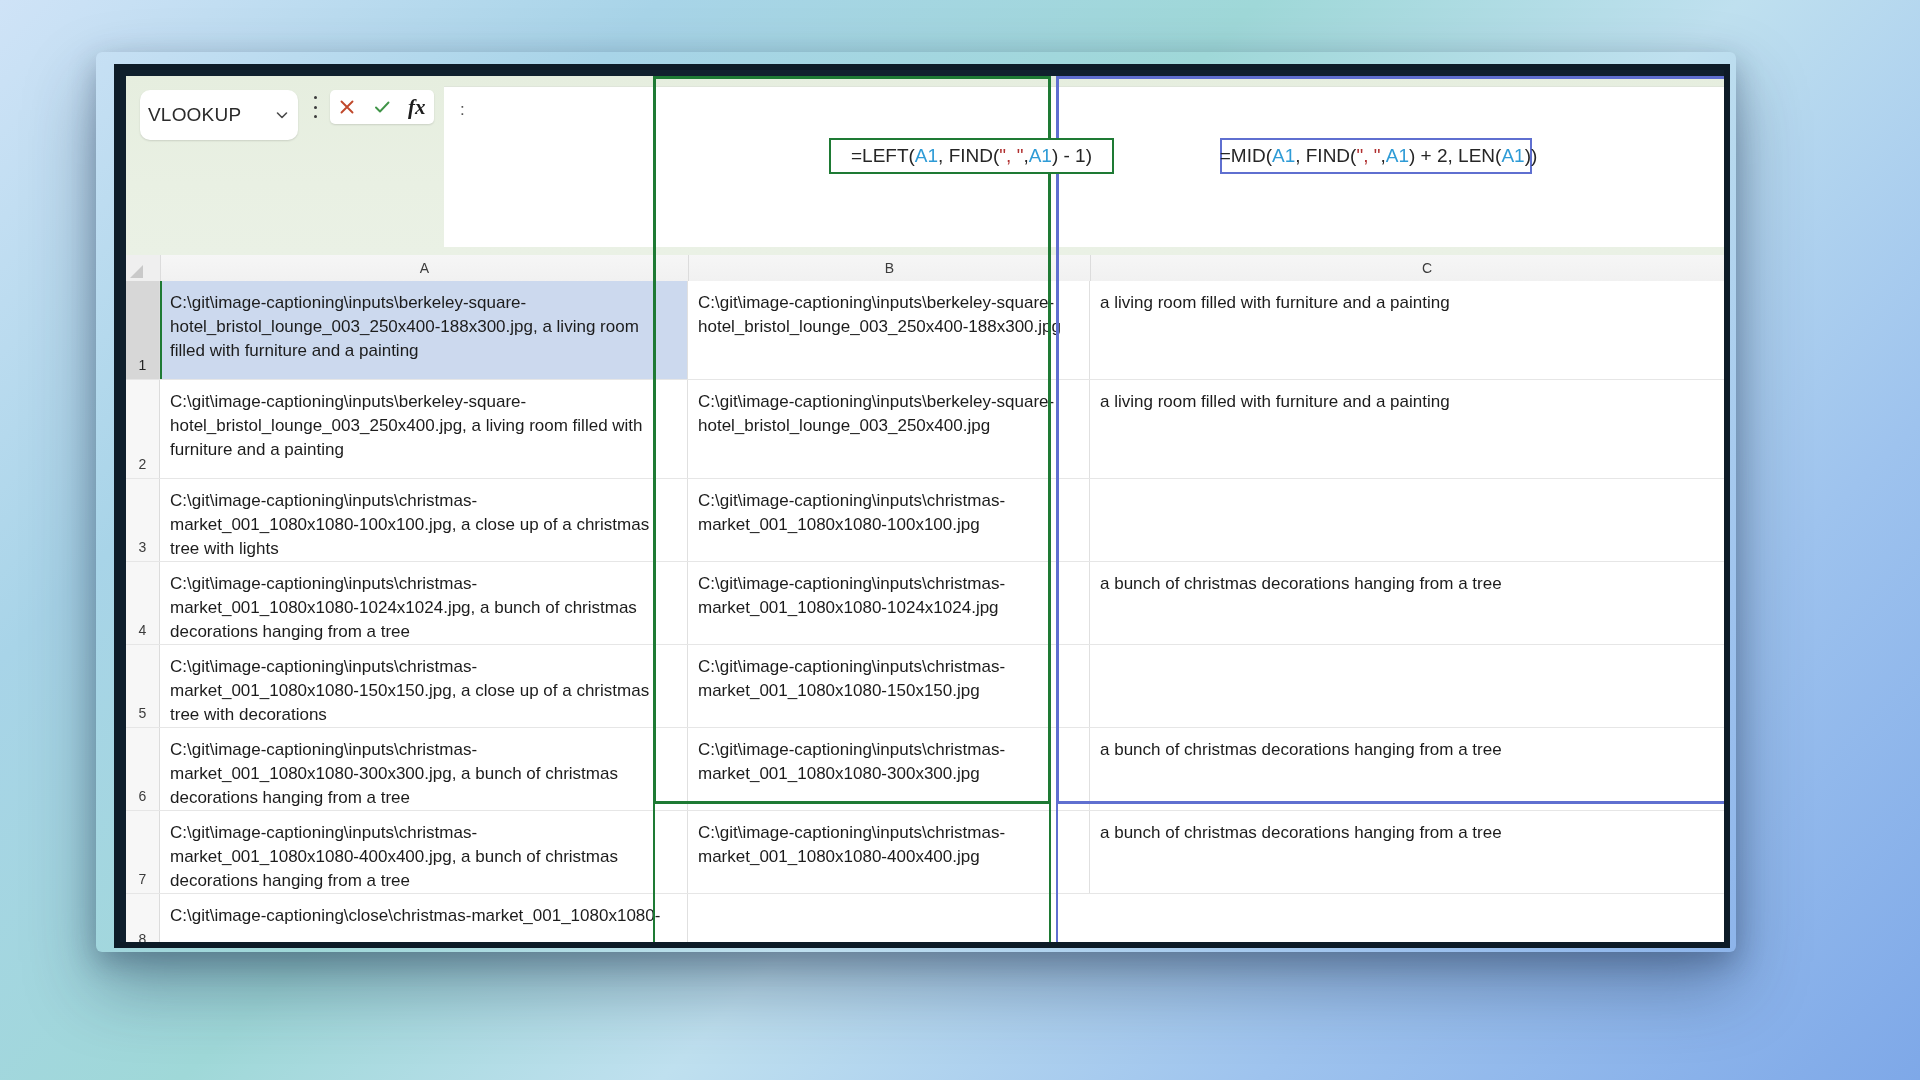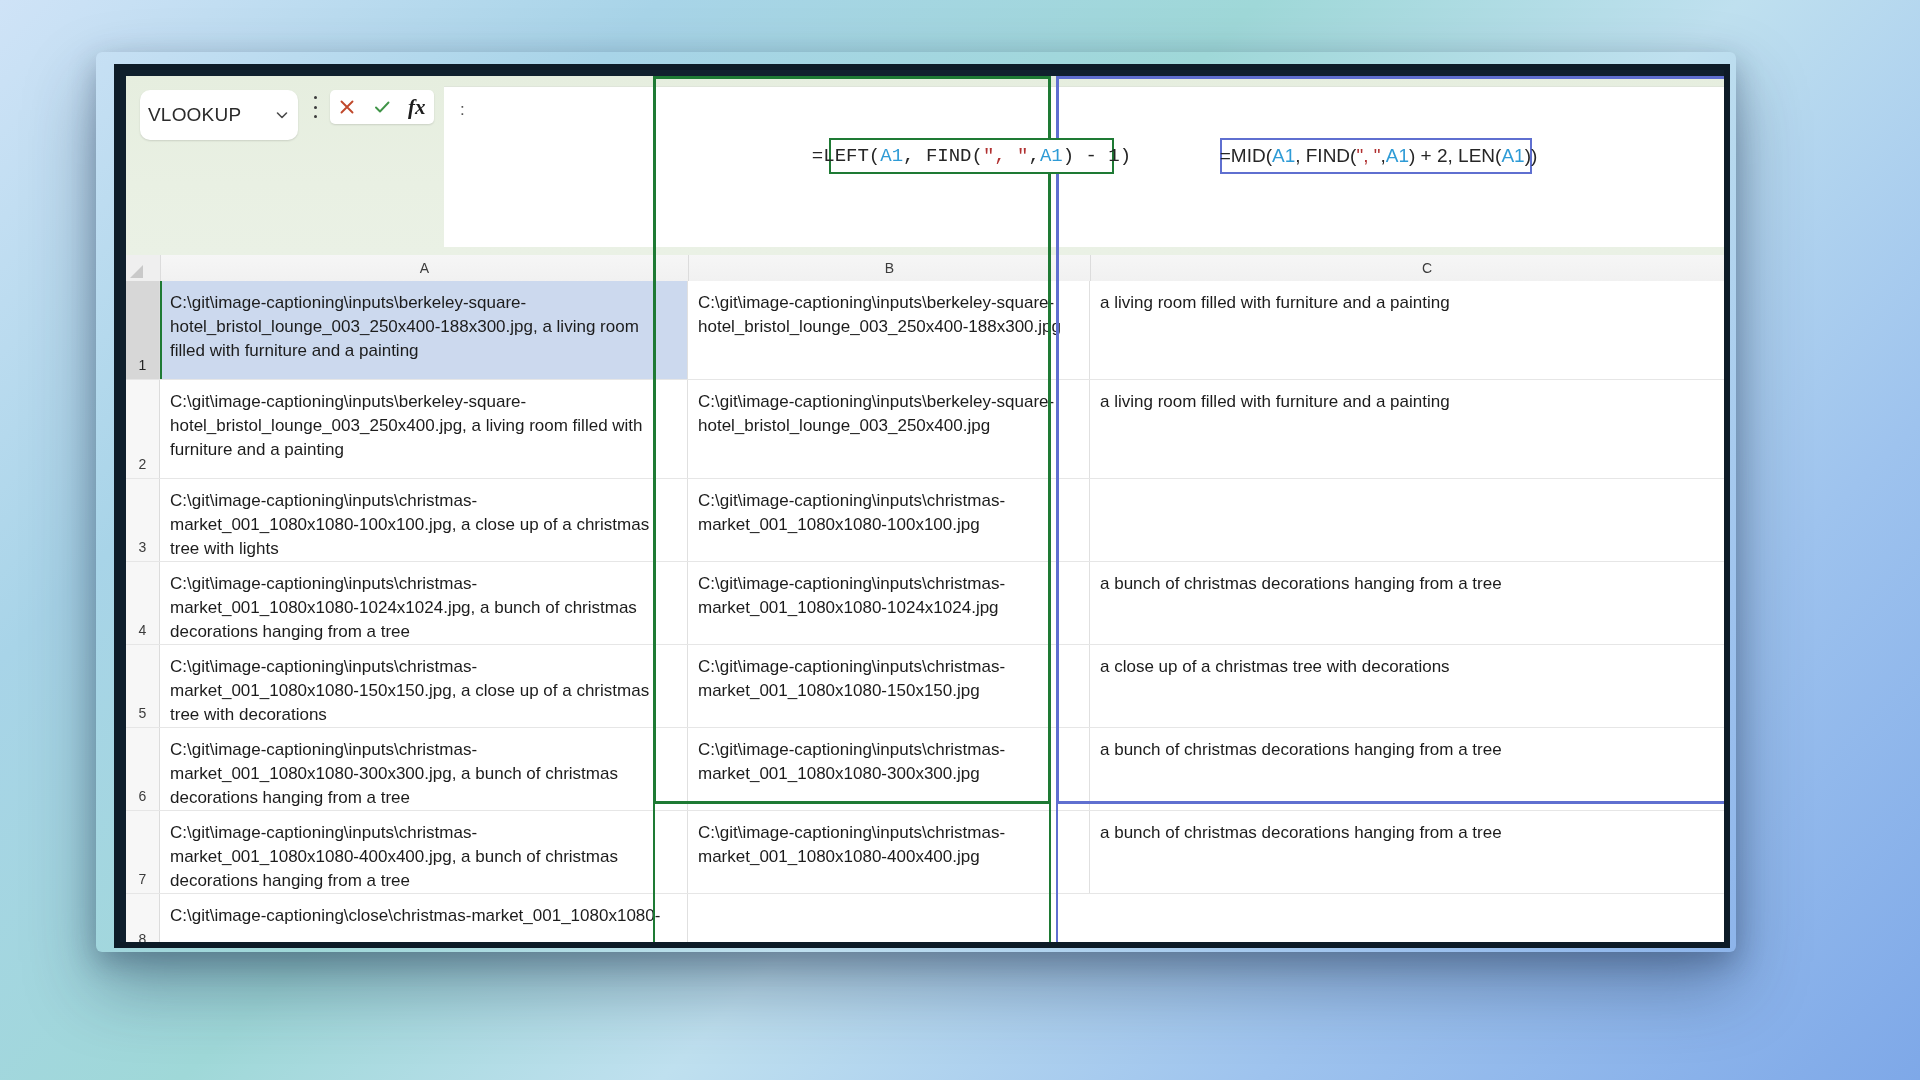--- a/index.html
+++ b/index.html
@@ -199,21 +199,20 @@
     white-space: nowrap;
     z-index: 8;
   }
   #chip-b {
     left: 703px;
     top: 62px;
     width: 285px;
     height: 36px;
     border: 2px solid #1e7a34;
     box-shadow: inset 0 0 0 2px #ffffff;
-    font-family: Liberation Mono, monospace;
   }
   #chip-c {
     left: 1094px;
     top: 62px;
     width: 312px;
     height: 36px;
     border: 2px solid #5f6fd0;
     box-shadow: inset 0 0 0 2px #ffffff;
     padding-left: 6px;
   }
@@ -425,21 +424,20 @@
             <div class="row" style="height: 83px;">
               <div class="rownum">4</div>
               <div class="cell a">C:\git\image-captioning\inputs\christmas-market_001_1080x1080-1024x1024.jpg, a bunch of christmas decorations hanging from a tree</div>
               <div class="cell b">C:\git\image-captioning\inputs\christmas-market_001_1080x1080-1024x1024.jpg</div>
               <div class="cell c">a bunch of christmas decorations hanging from a tree</div>
             </div>
             <div class="row" style="height: 83px;">
               <div class="rownum">5</div>
               <div class="cell a">C:\git\image-captioning\inputs\christmas-market_001_1080x1080-150x150.jpg, a close up of a christmas tree with decorations</div>
               <div class="cell b">C:\git\image-captioning\inputs\christmas-market_001_1080x1080-150x150.jpg</div>
-              <div class="cell c">a close up of a christmas tree with decorations</div>
             </div>
             <div class="row" style="height: 83px;">
               <div class="rownum">6</div>
               <div class="cell a">C:\git\image-captioning\inputs\christmas-market_001_1080x1080-300x300.jpg, a bunch of christmas decorations hanging from a tree</div>
               <div class="cell b">C:\git\image-captioning\inputs\christmas-market_001_1080x1080-300x300.jpg</div>
               <div class="cell c">a bunch of christmas decorations hanging from a tree</div>
             </div>
             <div class="row" style="height: 83px;">
               <div class="rownum">7</div>
               <div class="cell a">C:\git\image-captioning\inputs\christmas-market_001_1080x1080-400x400.jpg, a bunch of christmas decorations hanging from a tree</div>

